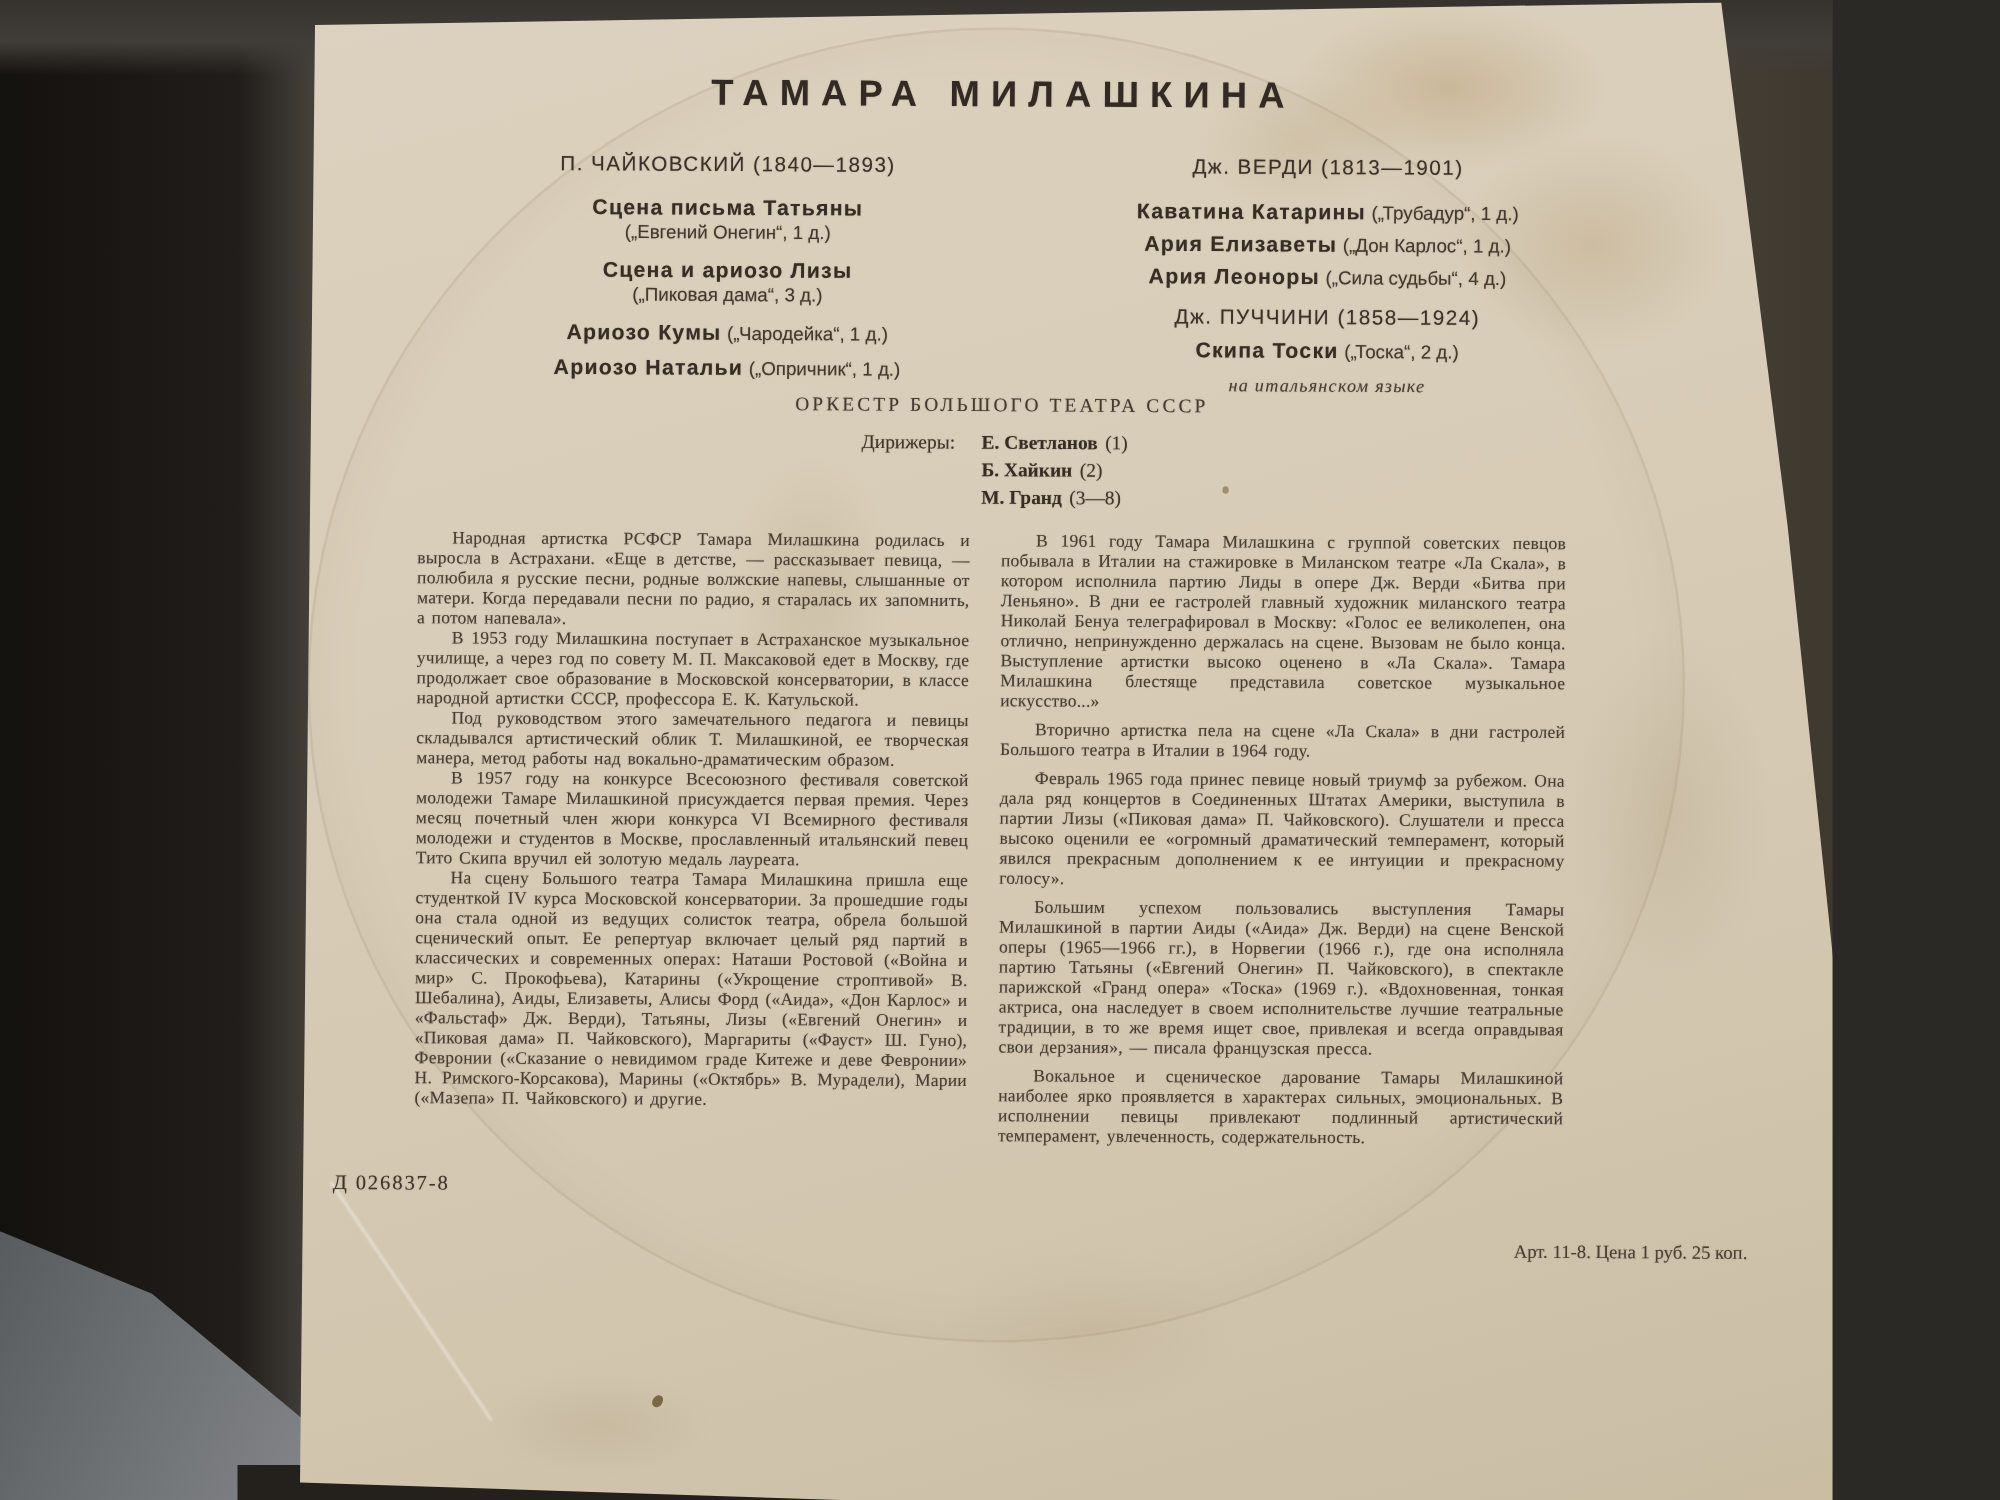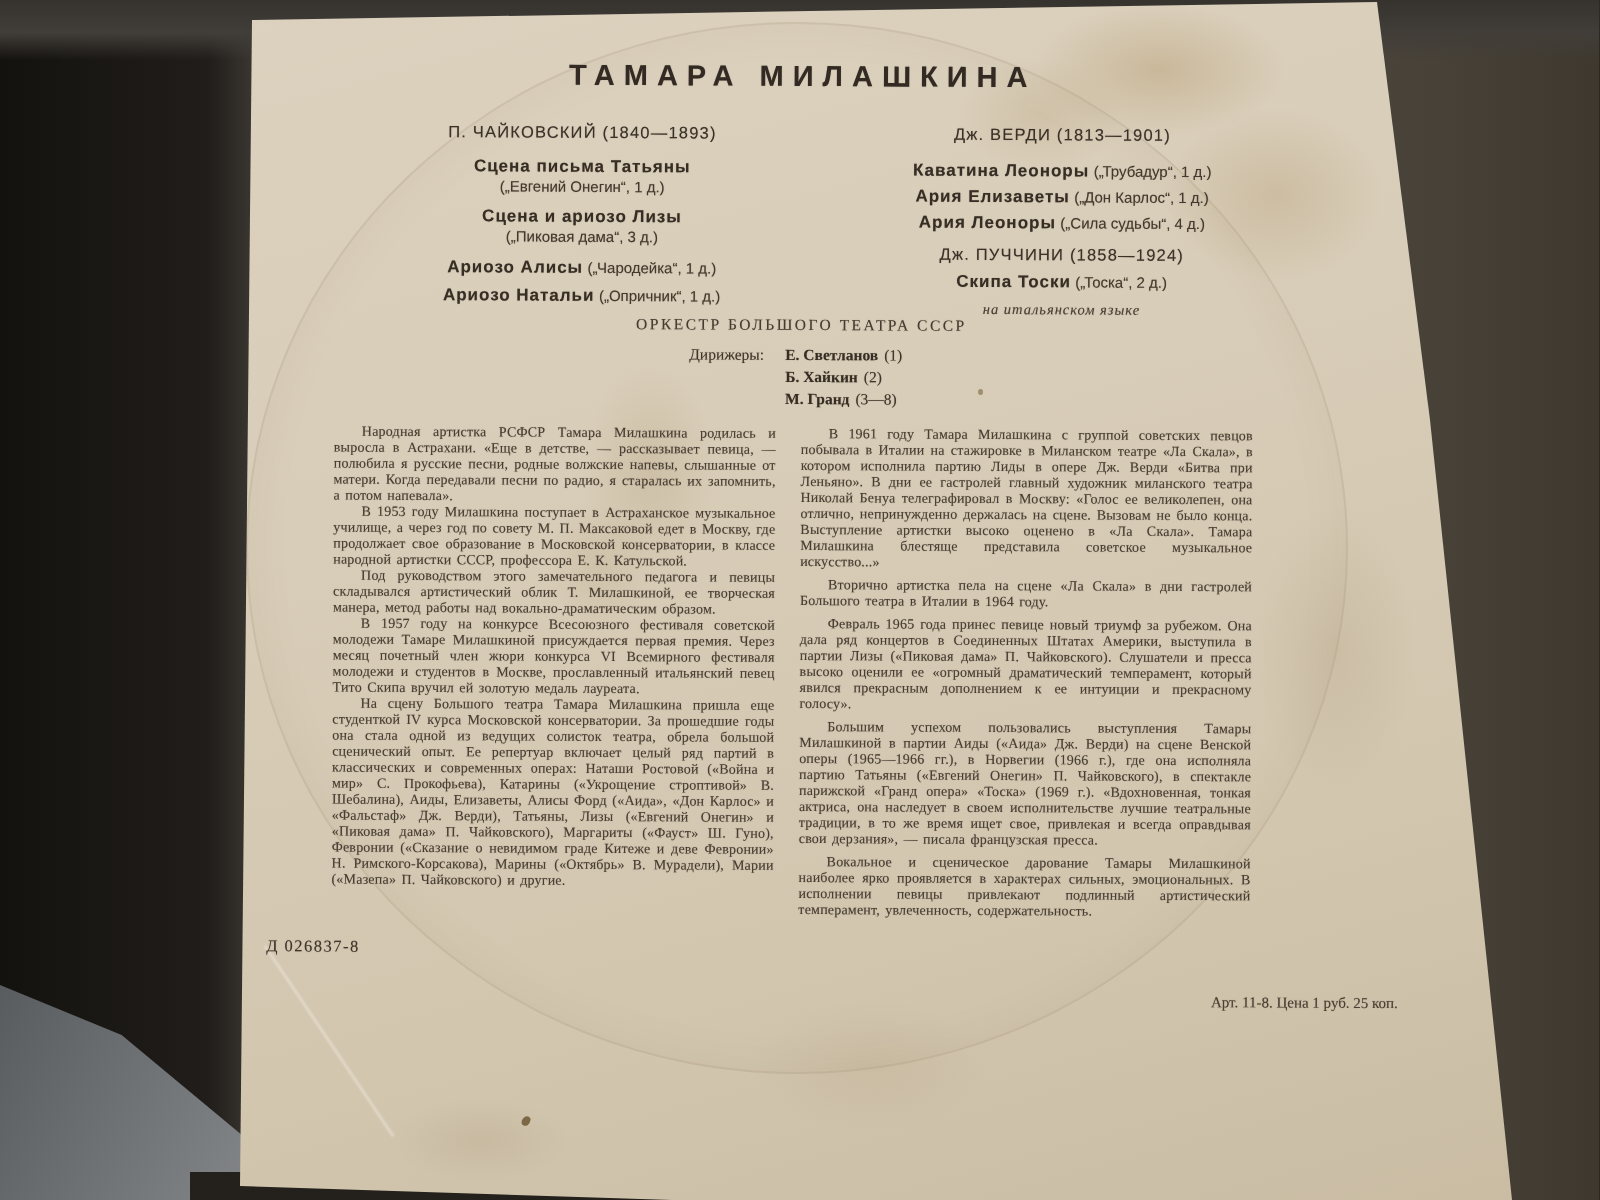--- a/index.html
+++ b/index.html
@@ -1,17 +1,17 @@
 <!DOCTYPE html>
 <html><head>
 <meta charset="utf-8">
 <style>
   html,body{margin:0;padding:0;background:#2b2926;}
   .photo{
-    position:relative;width:1599px;height:1200px;overflow:hidden;
+    position:relative;width:1466px;height:1200px;overflow:hidden;
     background:linear-gradient(90deg,#14120f 0%,#201d1a 13%,#45403a 17%,#55504a 45%,#514b44 70%,#474138 90%,#3e382f 100%);
     font-family:"Liberation Serif",serif;
   }
   .bg-top{position:absolute;left:0;top:0;width:100%;height:60px;
     background:linear-gradient(180deg,#36332f 0%,#413d38 55%,rgba(65,61,56,0) 100%);}
   .bg-corner{position:absolute;left:0;top:950px;width:320px;height:250px;
     background:linear-gradient(115deg,#565a5d 0%,#74777a 55%,#8b8d8e 100%);
     clip-path:polygon(0 14%,38% 34%,100% 100%,0 100%);}
   .bg-bottomstrip{position:absolute;left:190px;top:1172px;width:540px;height:28px;background:#24211d;}
   .sleeve{
@@ -100,33 +100,33 @@
       <div class="composer">П. ЧАЙКОВСКИЙ (1840—1893)</div>
       <div class="track">
         <div class="t-name">Сцена письма Татьяны</div>
         <div class="t-detail">(„Евгений Онегин“, 1 д.)</div>
       </div>
       <div class="track">
         <div class="t-name">Сцена и ариозо Лизы</div>
         <div class="t-detail">(„Пиковая дама“, 3 д.)</div>
       </div>
       <div class="track track-inline">
-        <span class="t-name">Ариозо Алисы</span>
+        <span class="t-name">Ариозо Кумы</span>
         <span class="t-detail">(„Чародейка“, 1 д.)</span>
       </div>
       <div class="track track-inline">
         <span class="t-name">Ариозо Натальи</span>
         <span class="t-detail">(„Опричник“, 1 д.)</span>
       </div>
     </div>
 
     <div class="program program-right">
       <div class="composer">Дж. ВЕРДИ (1813—1901)</div>
       <div class="track-line">
-        <span class="t-name">Каватина Леоноры</span>
+        <span class="t-name">Каватина Катарины</span>
         <span class="t-detail">(„Трубадур“, 1 д.)</span>
       </div>
       <div class="track-line">
         <span class="t-name">Ария Елизаветы</span>
         <span class="t-detail">(„Дон Карлос“, 1 д.)</span>
       </div>
       <div class="track-line">
         <span class="t-name">Ария Леоноры</span>
         <span class="t-detail">(„Сила судьбы“, 4 д.)</span>
       </div>

